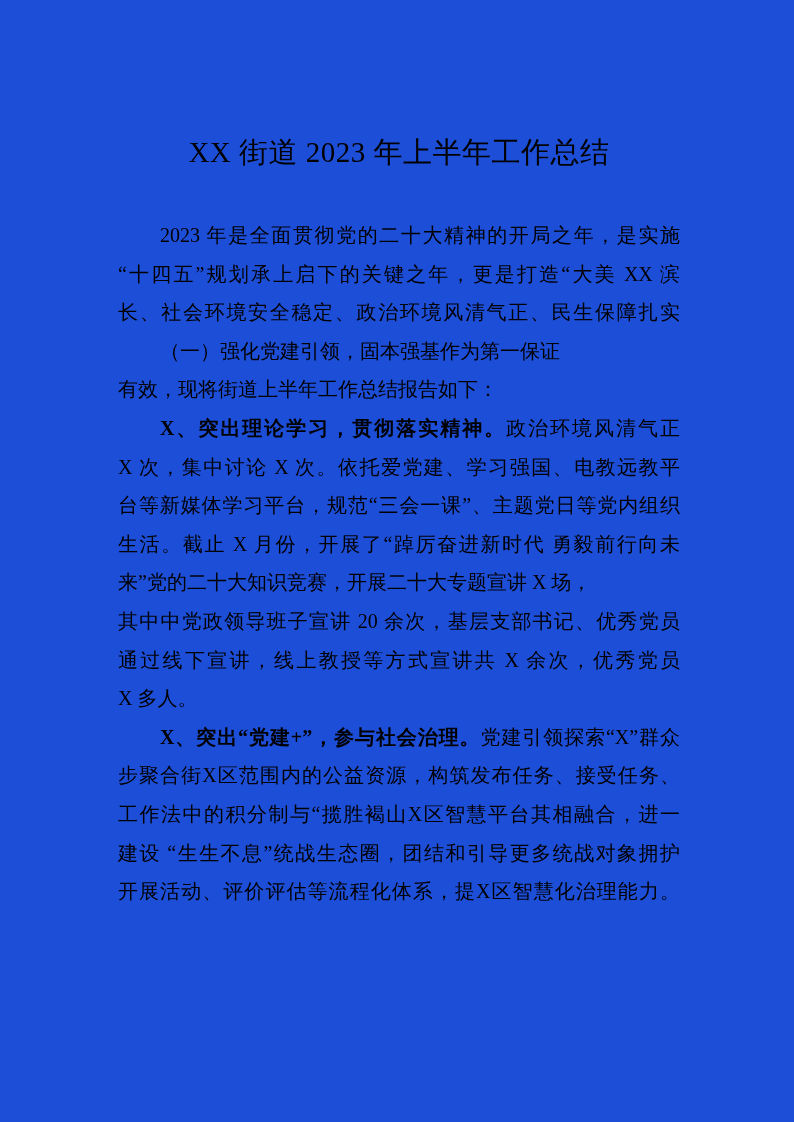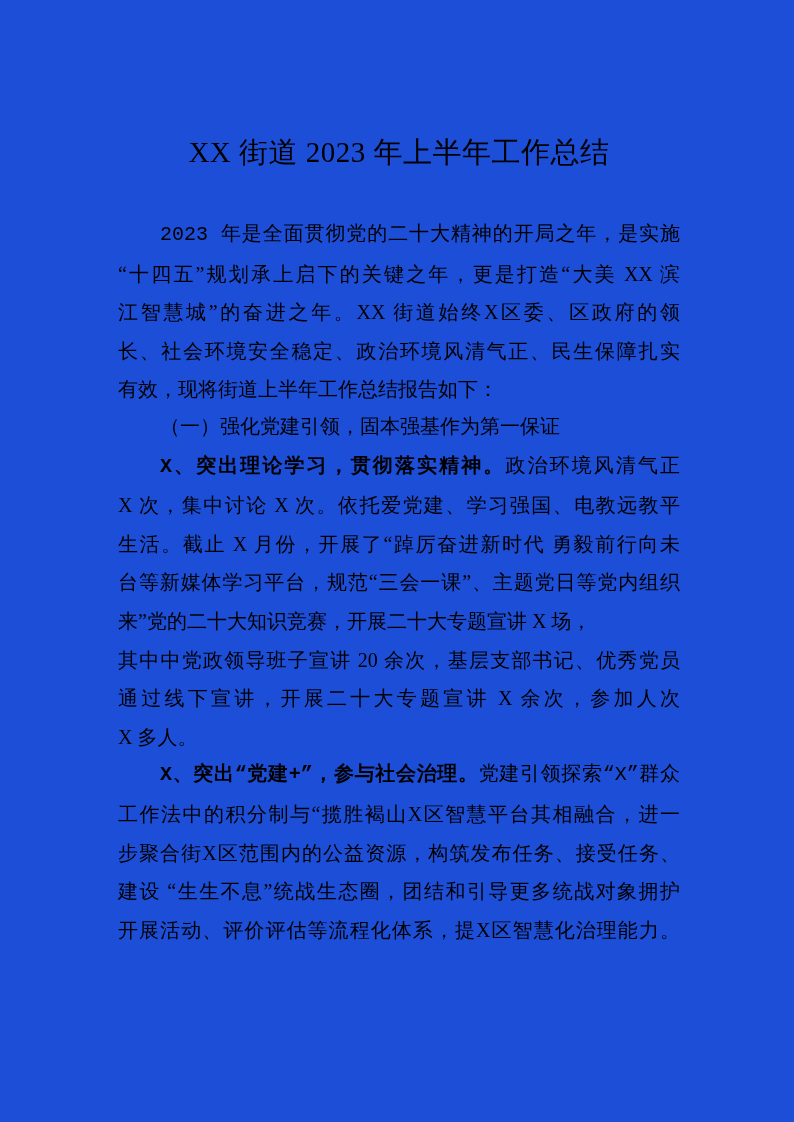--- a/index.html
+++ b/index.html
@@ -41,47 +41,45 @@
     white-space: nowrap;
     text-align: left;
   }
   .line.justify {
     white-space: normal;
     text-align: justify;
     text-align-last: justify;
   }
   .line.indent {
     text-indent: 42px;
-    font-family: Liberation Mono, monospace;
   }
   .bold-lead {
     font-weight: 700;
   }
 </style>
 </head>
 <body>
 
 <div class="page">
   <div class="doc">
     <h1 class="doc-title">XX 街道 2023 年上半年工作总结</h1>
     <div class="doc-body">
         <div class="line indent justify"><span>2023 年是全面贯彻党的二十大精神的开局之年，是实施</span></div>
         <div class="line justify"><span>“十四五”规划承上启下的关键之年，更是打造“大美 XX 滨</span></div>
-        <div class="line justify"><span>江智慧城”的奋进之年。XX 街道始终X区委、区政府的领</span></div>
         <div class="line justify"><span>长、社会环境安全稳定、政治环境风清气正、民生保障扎实</span></div>
+        <div class="line indent"><span>（一）强化党建引领，固本强基作为第一保证</span></div>
         <div class="line"><span>有效，现将街道上半年工作总结报告如下：</span></div>
-        <div class="line indent"><span>（一）强化党建引领，固本强基作为第一保证</span></div>
         <div class="line indent justify"><span class="bold-lead">X、突出理论学习，贯彻落实精神。</span><span>政治环境风清气正</span></div>
         <div class="line justify"><span>X 次，集中讨论 X 次。依托爱党建、学习强国、电教远教平</span></div>
+        <div class="line justify"><span>台等新媒体学习平台，规范“三会一课”、主题党日等党内组织</span></div>
         <div class="line justify"><span>生活。截止 X 月份，开展了“踔厉奋进新时代 勇毅前行向未</span></div>
-        <div class="line justify"><span>台等新媒体学习平台，规范“三会一课”、主题党日等党内组织</span></div>
         <div class="line"><span>来”党的二十大知识竞赛，开展二十大专题宣讲 X 场，</span></div>
         <div class="line justify"><span>其中中党政领导班子宣讲 20 余次，基层支部书记、优秀党员</span></div>
-        <div class="line justify"><span>通过线下宣讲，开展二十大专题宣讲 X 余次，参加人次</span></div>
+        <div class="line justify"><span>通过线下宣讲，线上教授等方式宣讲共 X 余次，优秀党员</span></div>
         <div class="line"><span>X 多人。</span></div>
         <div class="line indent justify"><span class="bold-lead">X、突出“党建+”，参与社会治理。</span><span>党建引领探索“X”群众</span></div>
+        <div class="line justify"><span>步聚合街X区范围内的公益资源，构筑发布任务、接受任务、</span></div>
         <div class="line justify"><span>工作法中的积分制与“揽胜褐山X区智慧平台其相融合，进一</span></div>
-        <div class="line justify"><span>步聚合街X区范围内的公益资源，构筑发布任务、接受任务、</span></div>
         <div class="line justify"><span>建设 “生生不息”统战生态圈，团结和引导更多统战对象拥护</span></div>
         <div class="line justify"><span>开展活动、评价评估等流程化体系，提X区智慧化治理能力。</span></div>
       </div>
   </div>
 </div>
 
 </body></html>

